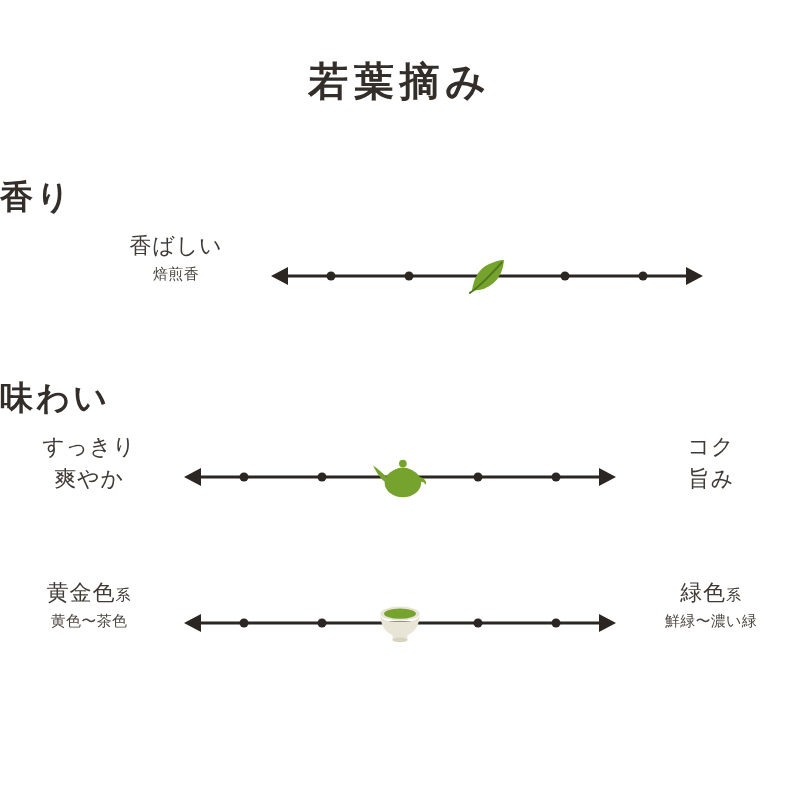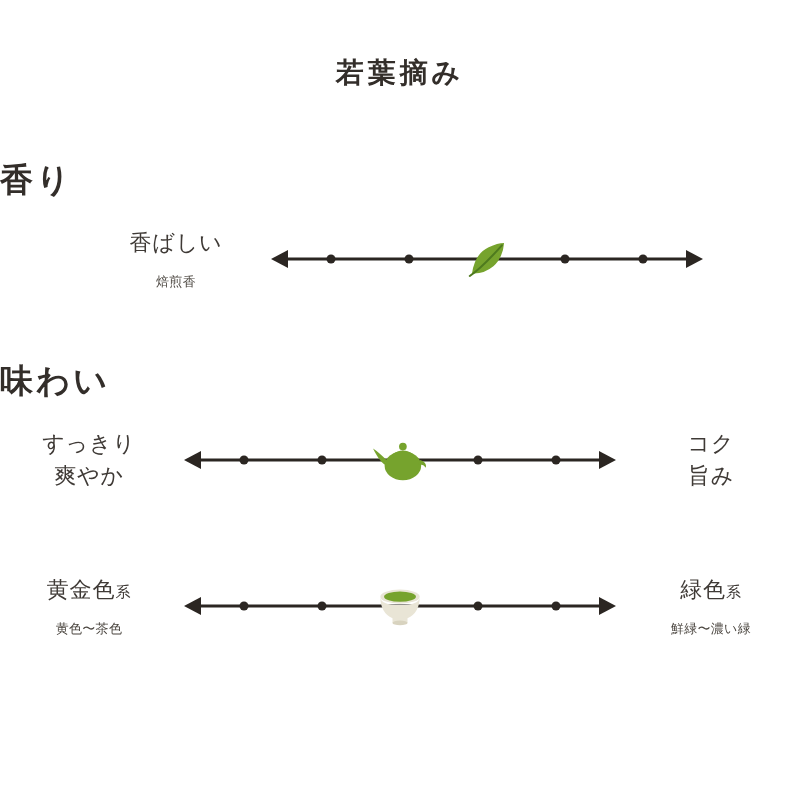--- a/index.html
+++ b/index.html
@@ -5,38 +5,38 @@
   html,body{margin:0;padding:0;}
   body{
     width:800px;height:800px;background:#ffffff;
     font-family:"DejaVu Serif","Liberation Serif",serif;
     color:#3f3a36;overflow:hidden;
   }
   .page{width:800px;height:800px;position:relative;}
 
   h1.page-title{
     margin:0;padding-top:54px;text-align:center;
-    font-size:28px;font-weight:700;letter-spacing:0.14em;color:#332e2a;
+    font-size:40px;font-weight:700;letter-spacing:0.14em;color:#332e2a;
   }
 
   .scale-section{margin-top:54px;}
   .scale-section.first{margin-top:66px;}
   h2.scale-title{
     margin:0 0 10px 0;text-align:left;
     font-size:33px;font-weight:600;letter-spacing:0.10em;color:#332e2a;
   }
 
   .scale-row{
-    display:flex;align-items:center;justify-content:center;
+    display:flex;align-items:flex-start;justify-content:center;
     height:92px;
   }
   .label{width:158px;text-align:center;line-height:1.45;}
   .label .main{font-size:22px;letter-spacing:0.04em;}
   .label .suffix{font-size:15px;}
-  .label .sub{font-size:13px;color:#4a453f;margin-top:14px;letter-spacing:0.02em;}
+  .label .sub{font-size:15px;color:#4a453f;margin-top:2px;letter-spacing:0.02em;}
   .label.left{margin-right:16px;}
   .label.right{margin-left:16px;}
 
   .track{position:relative;width:432px;height:92px;}
   .track .line{
     position:absolute;left:6px;right:6px;top:50%;height:3px;
     background:#2b2622;transform:translateY(-50%);
   }
   .arrow{position:absolute;top:50%;width:0;height:0;
     border-top:9px solid transparent;border-bottom:9px solid transparent;}

